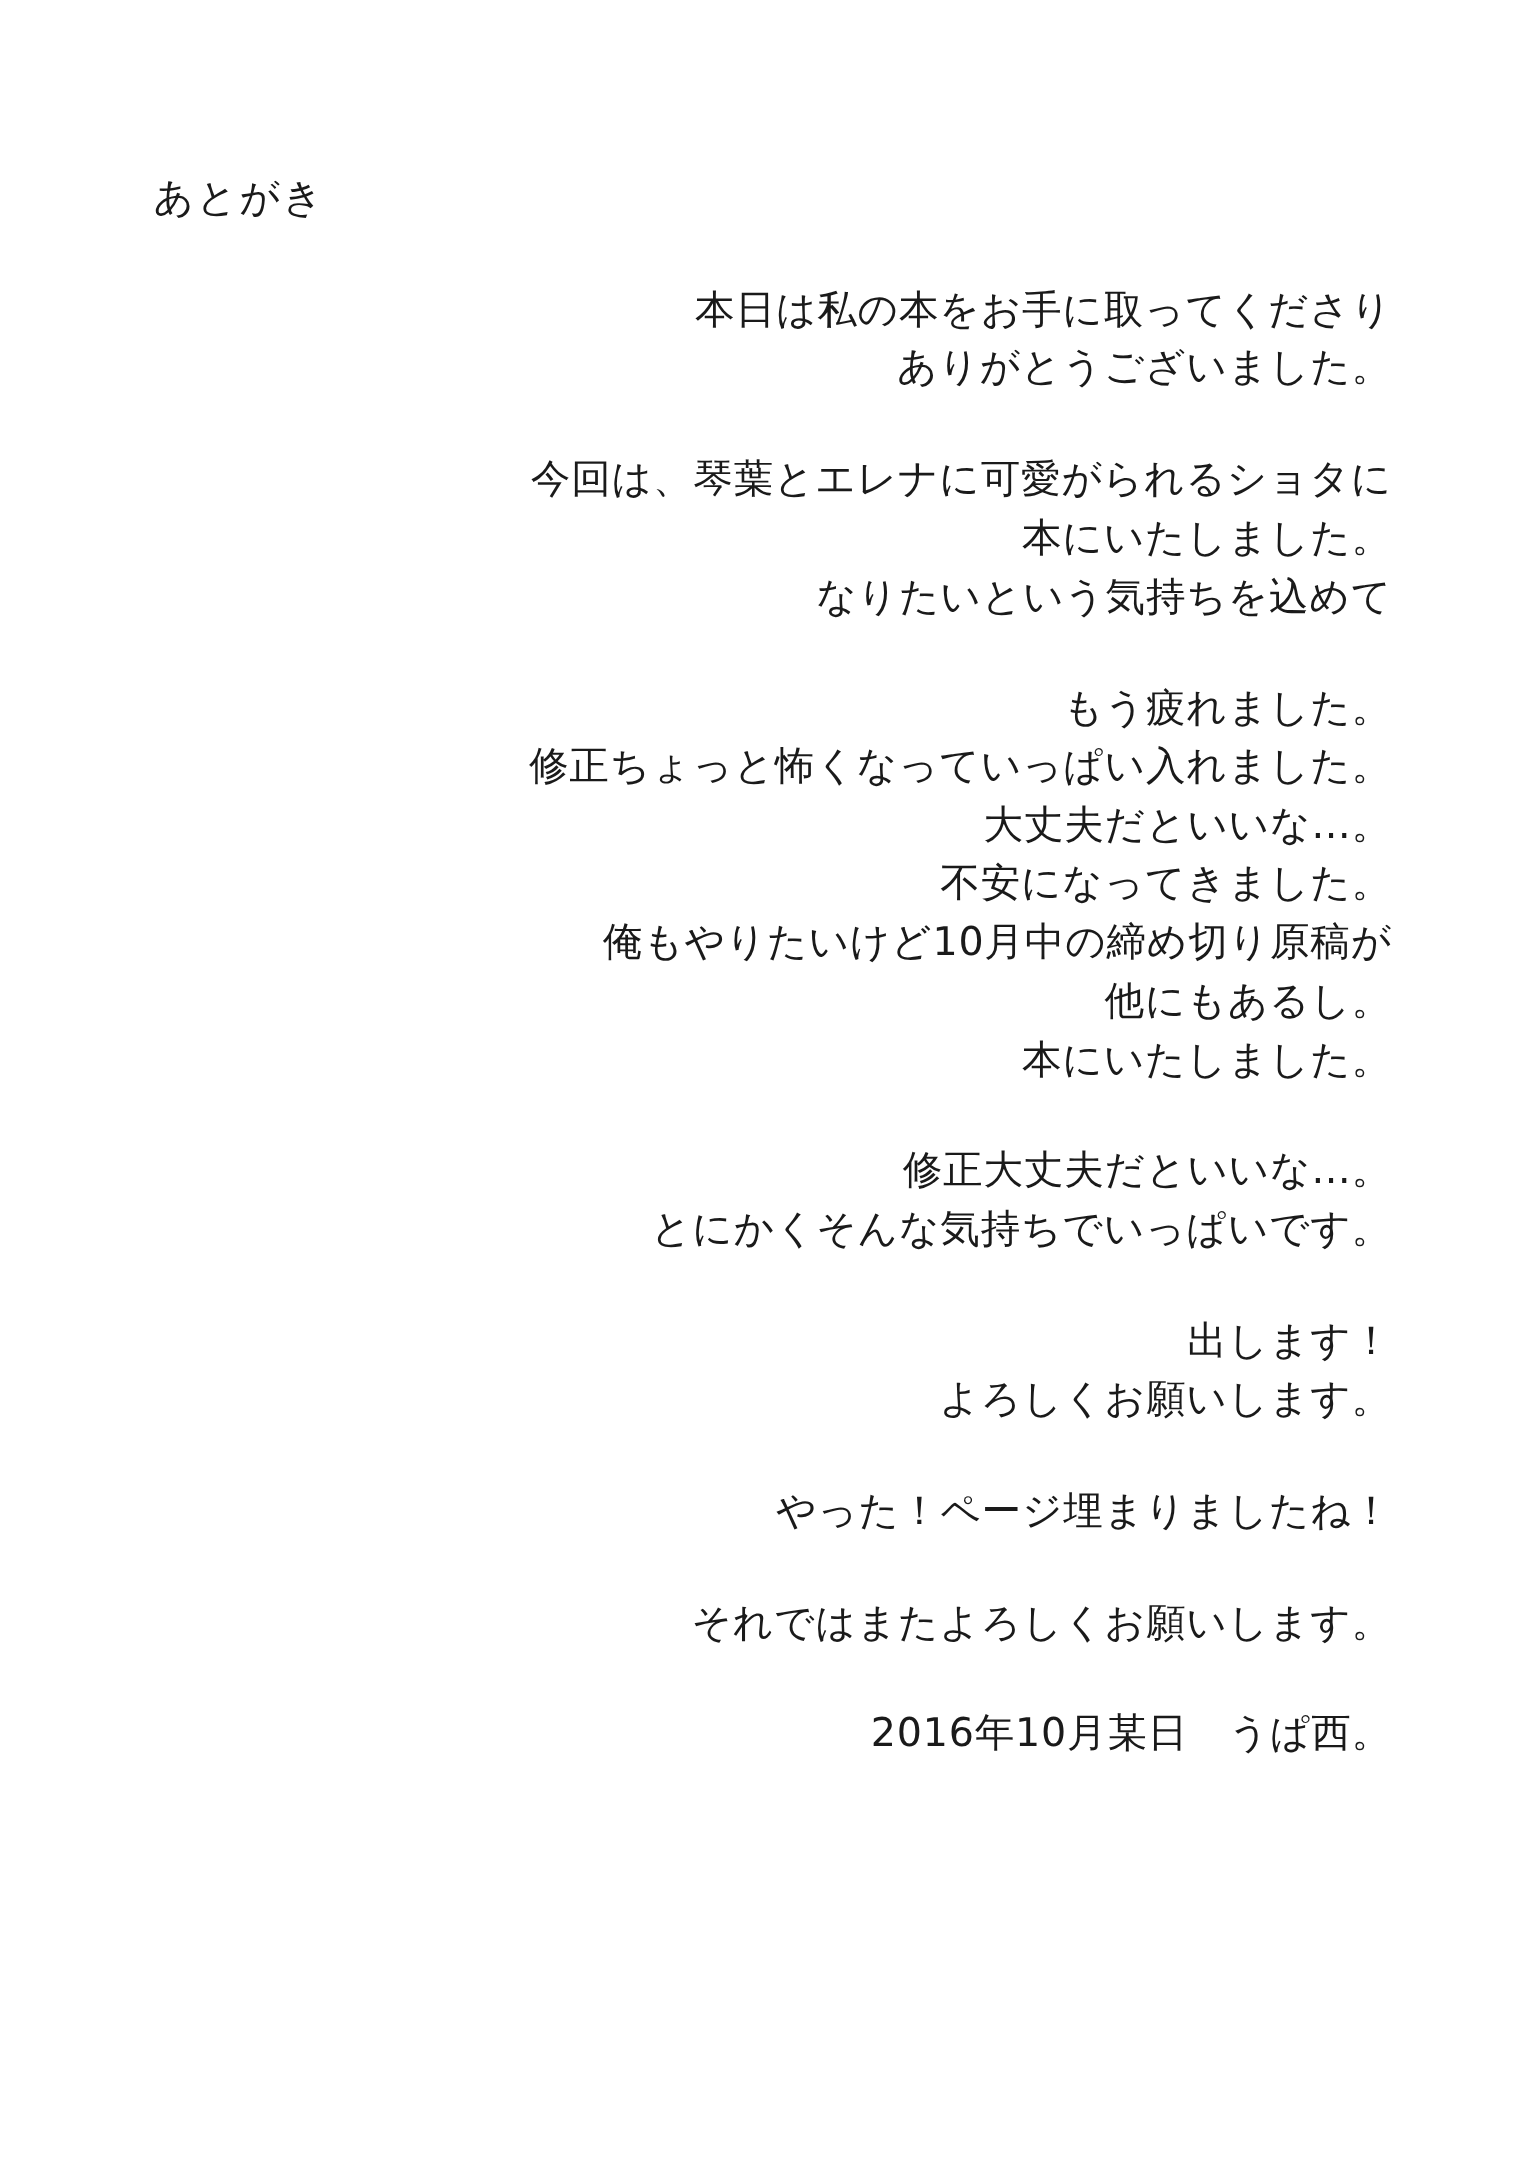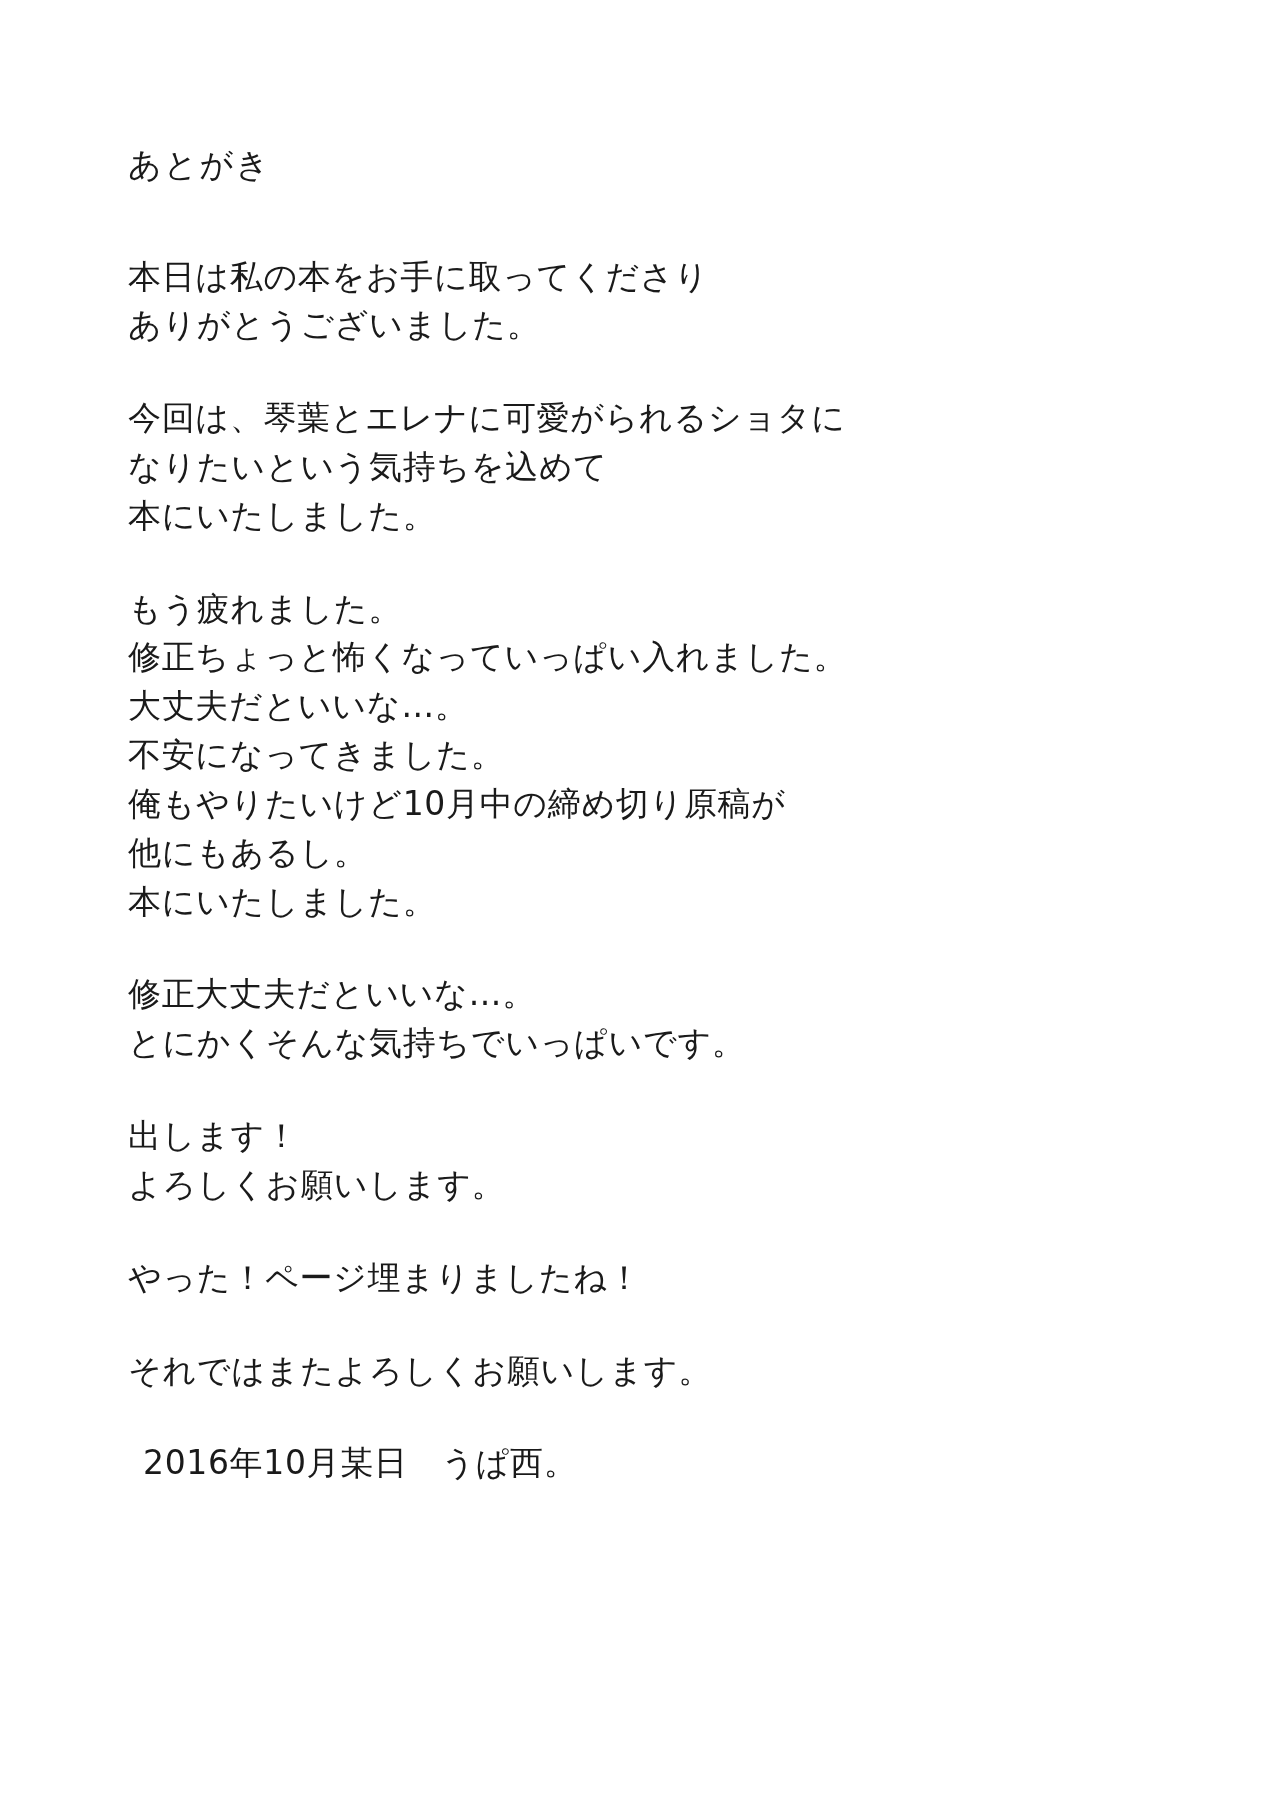--- a/index.html
+++ b/index.html
@@ -18,25 +18,26 @@
     position: relative;
     width: 1280px;
     height: 1808px;
     box-sizing: border-box;
     padding: 140px 120px 60px 128px;
   }
   .afterword-title {
     font-size: 33px;
     line-height: 1.5;
     letter-spacing: 0.06em;
-    margin: 0 0 63px 0;
+    margin: 0 0 44px 0;
     font-weight: 400;
   }
   .para {
     margin: 0 0 44px 0;
+    text-align: right;
   }
   .para:last-child {
     margin-bottom: 0;
     margin-left: 15px;
   }
   .line {
     font-size: 33px;
     line-height: 1.48;
     letter-spacing: 0.02em;
     white-space: pre;
@@ -50,22 +51,22 @@
 
   <h1 class="afterword-title">あとがき</h1>
 
   <div class="para">
     <div class="line">本日は私の本をお手に取ってくださり</div>
     <div class="line">ありがとうございました。</div>
   </div>
 
   <div class="para">
     <div class="line">今回は、琴葉とエレナに可愛がられるショタに</div>
+    <div class="line">本にいたしました。</div>
     <div class="line">なりたいという気持ちを込めて</div>
-    <div class="line">本にいたしました。</div>
   </div>
 
   <div class="para">
     <div class="line">もう疲れました。</div>
     <div class="line">修正ちょっと怖くなっていっぱい入れました。</div>
     <div class="line">大丈夫だといいな…。</div>
     <div class="line">不安になってきました。</div>
     <div class="line">俺もやりたいけど10月中の締め切り原稿が</div>
     <div class="line">他にもあるし。</div>
     <div class="line">本にいたしました。</div>

